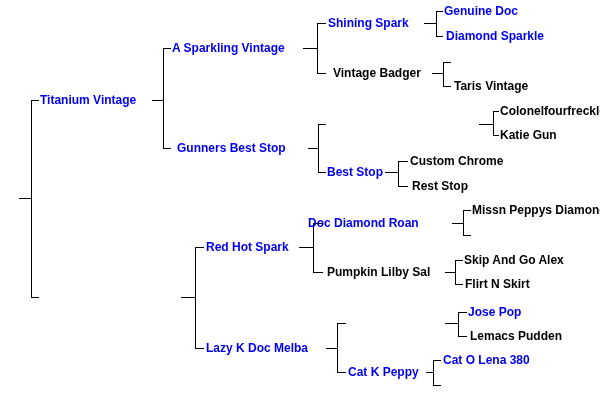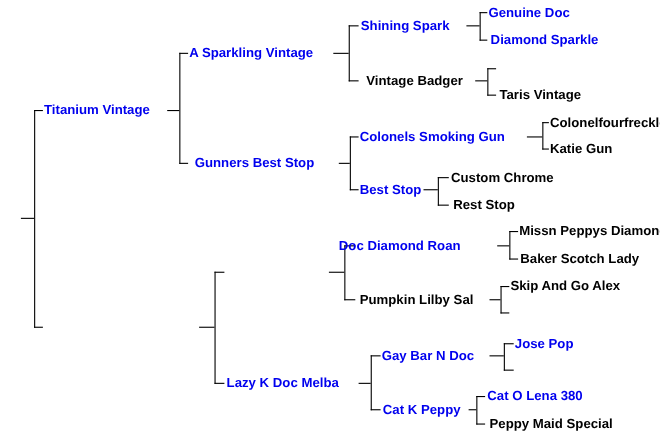--- a/index.html
+++ b/index.html
@@ -70,38 +70,37 @@
   <div class="bracket" style="left:455px;top:260px;width:8px;height:25px;"></div>
   <div class="dash" style="left:445px;top:323px;width:13px;"></div>
   <div class="bracket" style="left:458px;top:312px;width:9px;height:25px;"></div>
   <div class="dash" style="left:426px;top:372px;width:7px;"></div>
   <div class="bracket" style="left:433px;top:360px;width:8px;height:26px;"></div>
 
   <span class="node" style="left:40px;top:92px" data-color="blue">Titanium Vintage</span>
 
   <span class="node" style="left:172px;top:40px" data-color="blue">A Sparkling Vintage</span>
   <span class="node" style="left:177px;top:140px" data-color="blue">Gunners Best Stop</span>
+  <span class="node" style="left:206px;top:239px" data-color="blue">Red Hot Spark</span>
   <span class="node" style="left:206px;top:340px" data-color="blue">Lazy K Doc Melba</span>
 
   <span class="node" style="left:328px;top:15px" data-color="blue">Shining Spark</span>
   <span class="node" style="left:333px;top:65px" data-color="black">Vintage Badger</span>
-  <span class="node" style="left:327px;top:116px" data-color="blue">Colonels Smoking Gun</span>
   <span class="node" style="left:327px;top:164px" data-color="blue">Best Stop</span>
   <span class="node" style="left:308px;top:215px" data-color="blue">Doc Diamond Roan</span>
   <span class="node" style="left:327px;top:264px" data-color="black">Pumpkin Lilby Sal</span>
-  <span class="node" style="left:347px;top:315px" data-color="blue">Gay Bar N Doc</span>
   <span class="node" style="left:348px;top:364px" data-color="blue">Cat K Peppy</span>
 
   <span class="node" style="left:444px;top:3px" data-color="blue">Genuine Doc</span>
   <span class="node" style="left:446px;top:28px" data-color="blue">Diamond Sparkle</span>
   <span class="node" style="left:454px;top:78px" data-color="black">Taris Vintage</span>
   <span class="node" style="left:500px;top:103px" data-color="black">Colonelfourfreckle</span>
   <span class="node" style="left:500px;top:127px" data-color="black">Katie Gun</span>
   <span class="node" style="left:410px;top:153px" data-color="black">Custom Chrome</span>
   <span class="node" style="left:412px;top:178px" data-color="black">Rest Stop</span>
   <span class="node" style="left:472px;top:202px" data-color="black">Missn Peppys Diamond</span>
-  <span class="node" style="left:473px;top:227px" data-color="black">Baker Scotch Lady</span>
   <span class="node" style="left:464px;top:252px" data-color="black">Skip And Go Alex</span>
+  <span class="node" style="left:465px;top:276px" data-color="black">Flirt N Skirt</span>
   <span class="node" style="left:468px;top:304px" data-color="blue">Jose Pop</span>
+  <span class="node" style="left:470px;top:328px" data-color="black">Lemacs Pudden</span>
   <span class="node" style="left:443px;top:352px" data-color="blue">Cat O Lena 380</span>
-  <span class="node" style="left:445px;top:377px" data-color="black">Peppy Maid Special</span>
 
 </div>
 
 </body></html>

